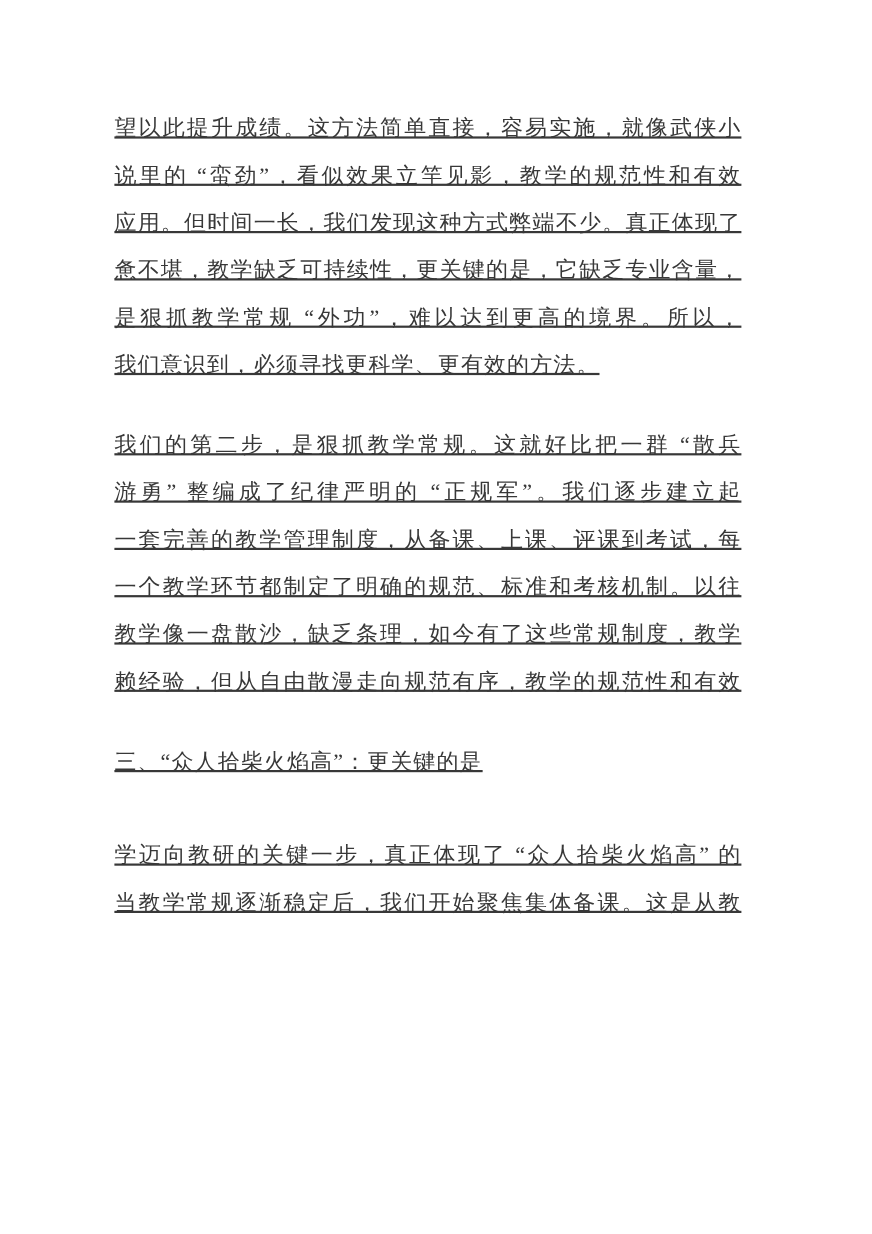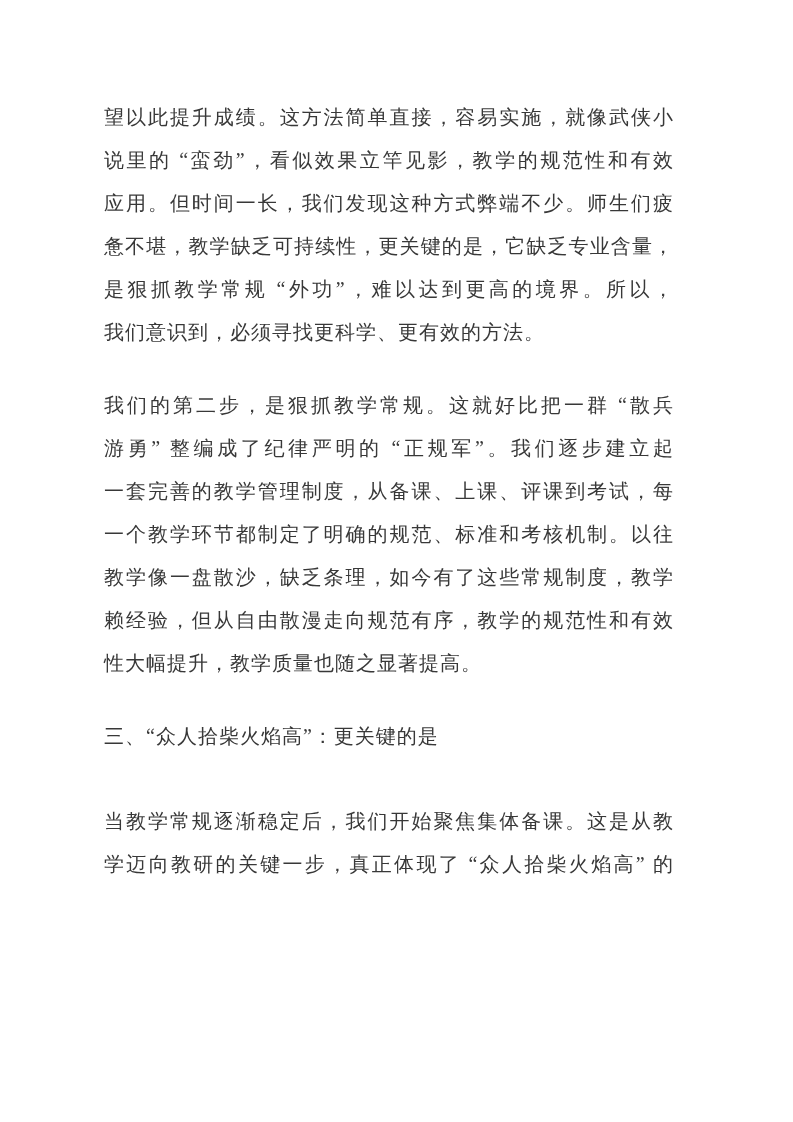--- a/index.html
+++ b/index.html
@@ -34,48 +34,48 @@
   .block.paragraph { margin: 0 0 30px 0; }
   .block.heading   { margin: 0 0 42px 0; font-weight: normal; }
   .line {
     height: 43px;
     line-height: 43px;
     text-align: justify;
     text-justify: inter-character;
     text-align-last: left;
     white-space: normal;
     overflow: visible;
+    text-decoration: underline;
   }
   .line.j {
     text-align-last: justify;
   }
 </style>
 </head>
 <body>
 
 <div class="page">
   <div class="content" id="document-body" style="color: rgb(56, 56, 56);">
       <div class="block paragraph">
         <div class="line j">望以此提升成绩。这方法简单直接，容易实施，就像武侠小</div>
         <div class="line j">说里的 “蛮劲”，看似效果立竿见影，教学的规范性和有效</div>
-        <div class="line j">应用。但时间一长，我们发现这种方式弊端不少。师生们疲</div>
+        <div class="line j">应用。但时间一长，我们发现这种方式弊端不少。真正体现了</div>
         <div class="line j">惫不堪，教学缺乏可持续性，更关键的是，它缺乏专业含量，</div>
         <div class="line j">是狠抓教学常规 “外功”，难以达到更高的境界。所以，</div>
         <div class="line">我们意识到，必须寻找更科学、更有效的方法。</div>
       </div>
       <div class="block paragraph">
         <div class="line j">我们的第二步，是狠抓教学常规。这就好比把一群 “散兵</div>
         <div class="line j">游勇” 整编成了纪律严明的 “正规军”。我们逐步建立起</div>
         <div class="line j">一套完善的教学管理制度，从备课、上课、评课到考试，每</div>
         <div class="line j">一个教学环节都制定了明确的规范、标准和考核机制。以往</div>
         <div class="line j">教学像一盘散沙，缺乏条理，如今有了这些常规制度，教学</div>
         <div class="line j">赖经验，但从自由散漫走向规范有序，教学的规范性和有效</div>
-        <div class="line">性大幅提升，教学质量也随之显著提高。</div>
       </div>
       <div class="block heading">
         <div class="line">三、“众人拾柴火焰高”：更关键的是</div>
       </div>
       <div class="block paragraph">
+        <div class="line j">学迈向教研的关键一步，真正体现了 “众人拾柴火焰高” 的</div>
         <div class="line j">当教学常规逐渐稳定后，我们开始聚焦集体备课。这是从教</div>
-        <div class="line j">学迈向教研的关键一步，真正体现了 “众人拾柴火焰高” 的</div>
       </div>
     </div>
 </div>
 
 </body></html>

